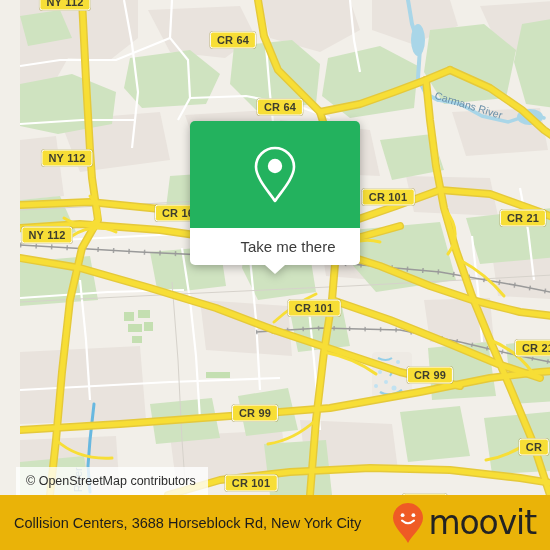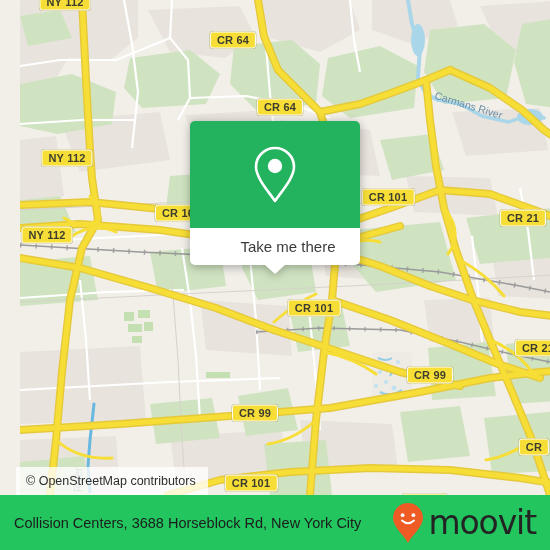--- a/index.html
+++ b/index.html
@@ -118,21 +118,21 @@
     color: #2d2d2d;
     font-family: "Liberation Sans", sans-serif;
   }
 
   
   #footer {
     position: absolute;
     left: 0; top: 495px;
     width: 550px;
     height: 55px;
-    background: #22c55e;
+    background: #eab308;
     display: flex;
     align-items: center;
     justify-content: space-between;
     padding: 0 14px 0 14px;
     box-sizing: border-box;
   }
   #footer-title {
     font-size: 14.5px;
     color: #1c1c1c;
     line-height: 20px;

